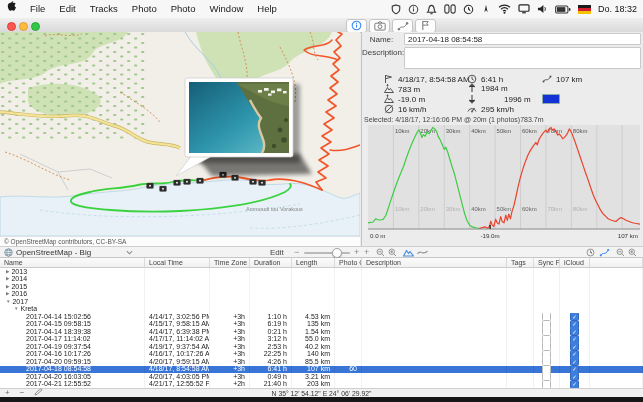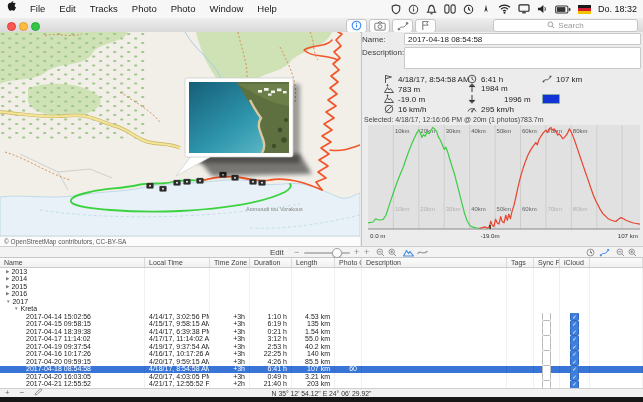--- a/index.html
+++ b/index.html
@@ -39,21 +39,21 @@
   .strip-item{position:absolute;top:0;height:10px;display:flex;align-items:center;}
   #layer-select{left:4px;gap:3px;}
   #edit-label{left:270px;color:#444;}
   #zoom-slider{left:294px;width:66px;}
   #slider-track{position:absolute;left:10px;top:5px;width:46px;height:1.5px;background:#b9b9b9;border-radius:1px;}
   #slider-thumb{position:absolute;left:38px;top:1px;width:8px;height:8px;border-radius:50%;
     background:#fdfdfd;border:0.5px solid #a6a6a6;box-shadow:0 0.5px 1px rgba(0,0,0,.3);}
   .slider-sign{font-size:9px;color:#8a8a8a;line-height:10px;}
   
   #inspector{left:361px;top:32px;width:282px;height:214px;background:#ececec;border-left:1px solid #c3c3c3;}
-  .insp-label{position:absolute;font-size:8px;color:#3c3c3c;text-align:left;width:39px;left:0;}
+  .insp-label{position:absolute;font-size:8px;color:#3c3c3c;text-align:center;width:39px;left:0;}
   .insp-field{position:absolute;background:#fff;border:1px solid #c9c9c9;border-radius:1px;
     font-size:8px;color:#222;padding:1px 3px;box-sizing:border-box;}
   .stat{position:absolute;display:flex;align-items:center;gap:4px;font-size:8px;color:#222;}
   .stat svg{display:block;}
   #selected-info{position:absolute;left:2px;top:84px;font-size:7px;color:#444;}
   #chart-wrap{position:absolute;left:6px;top:93px;width:272px;height:116px;}
   
   #tracktable{left:0;top:258px;width:643px;height:130px;background:#fff;font-size:7px;color:#222;}
   #thead{display:flex;height:10px;background:linear-gradient(#fbfbfb,#f0f0f0);
     border-bottom:1px solid #cccccc;box-sizing:border-box;color:#444;}
@@ -195,27 +195,20 @@
           <circle cx="2" cy="9" r="1.3" fill="#7d7d7d"></circle>
           <circle cx="11" cy="2.5" r="1.3" fill="#7d7d7d"></circle>
         </svg>
     </span>
     <span class="tb-btn" style="left:415px">
       <svg width="9" height="11" viewBox="0 0 10 12">
           <path stroke="#7d7d7d" stroke-width="1.2" d="M2 11V1"></path>
           <path fill="none" stroke="#7d7d7d" stroke-width="1.1" d="M2 1.6h6l-1.6 2L8 5.6H2"></path>
         </svg>
     </span>
-    <span id="search-field">
-      <svg width="8" height="8" viewBox="0 0 12 12">
-          <circle cx="5" cy="5" r="3.6" fill="none" stroke="#9a9a9a" stroke-width="1.4"></circle>
-          <path stroke="#9a9a9a" stroke-width="1.5" d="M7.7 7.7L10.6 10.6"></path>
-        </svg>
-      <span>Search</span>
-    </span>
   </div>
 
   <div id="map-panel" class="abs">
     <svg width="360" height="204" viewBox="0 0 360 204">
       <defs>
         <pattern id="scrub" width="14" height="9" patternUnits="userSpaceOnUse">
           <rect x="1" y="1" width="3.4" height="2" rx="1" fill="#9cc487"></rect>
           <rect x="8" y="5.5" width="3.4" height="2" rx="1" fill="#9cc487"></rect>
         </pattern>
         <linearGradient id="photosea" x1="0" y1="0" x2="1" y2="1">
@@ -320,20 +313,31 @@
           </g>
         </g>
       </g>
 
       <text x="246" y="179" font-size="5.5" fill="#888">Ammoudi tou Vorakous</text>
     </svg>
   </div>
   <div id="map-attrib" class="abs">© OpenStreetMap contributors, CC-BY-SA</div>
 
   <div id="ctrl-strip" class="abs">
+    <div class="strip-item" id="layer-select">
+      <svg width="9" height="9" viewBox="0 0 12 12">
+          <circle cx="6" cy="6" r="5" fill="none" stroke="#6a8aa0" stroke-width="1"></circle>
+          <ellipse cx="6" cy="6" rx="2.3" ry="5" fill="none" stroke="#6a8aa0" stroke-width="0.8"></ellipse>
+          <path stroke="#6a8aa0" stroke-width="0.8" d="M1 6h10M1.8 3.2h8.4M1.8 8.8h8.4"></path>
+        </svg>
+      <span>OpenStreetMap - Big</span>
+      <svg width="7" height="5" viewBox="0 0 8 5" style="margin-left:32px">
+          <path d="M1 1l3 3 3-3" fill="none" stroke="#8a8a8a" stroke-width="1.2"></path>
+        </svg>
+    </div>
     <div class="strip-item" id="edit-label">Edit</div>
     <div class="strip-item" id="zoom-slider">
       <span class="slider-sign" style="position:absolute;left:0;">−</span>
       <span id="slider-track"></span>
       <span id="slider-thumb"></span>
       <span class="slider-sign" style="position:absolute;left:60px;">+</span>
     </div>
 
     <span class="strip-item" style="left:364px;font-size:9px;color:#8a8a8a;">+</span>
     <span class="strip-item" style="left:376px">

